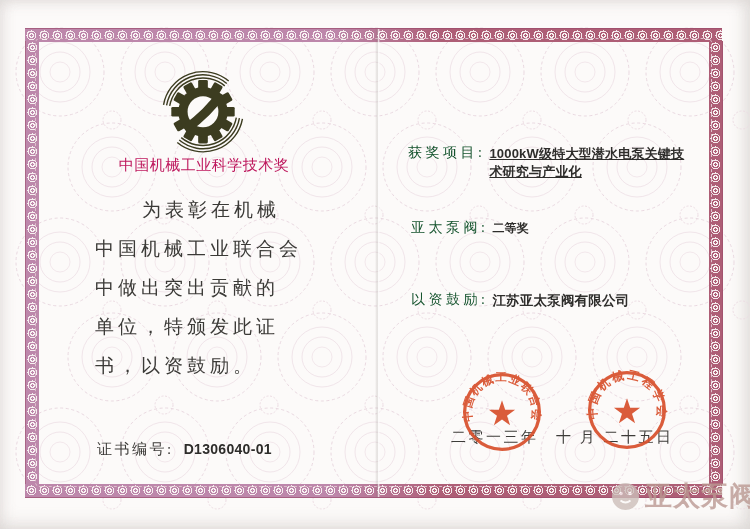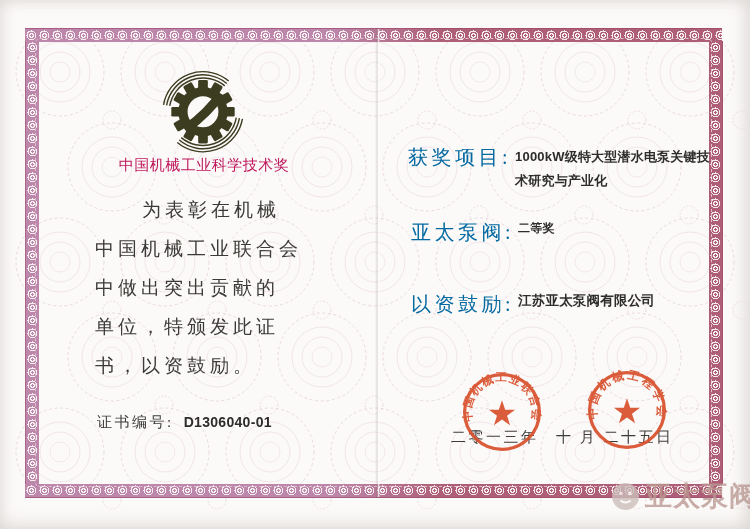--- a/index.html
+++ b/index.html
@@ -58,36 +58,36 @@
   .award-title{
     position:absolute;left:116px;top:156px;width:176px;text-align:center;
     font-size:15px;letter-spacing:.5px;color:#be185d;
     font-family:Liberation Sans, sans-serif;
   }
   .citation{position:absolute;left:95px;top:190px;width:264px;color:#3b3a37;}
   .citation .line{
     font-size:19px;height:39px;line-height:39px;letter-spacing:4px;white-space:nowrap;
   }
   .citation .line:first-child{padding-left:47px;}
-  .certno{position:absolute;left:97px;top:413px;white-space:nowrap;}
+  .certno{position:absolute;left:97px;top:440px;white-space:nowrap;}
   .certno .lbl{font-size:15px;letter-spacing:2.5px;color:#3c3b38;}
   .certno .val{
     font-family:"Liberation Sans", sans-serif;font-weight:bold;font-size:14px;
     letter-spacing:.3px;color:#2d2c2a;margin-left:6px;
   }
 
   
   .field{position:absolute;white-space:nowrap;}
-  .field .lbl{font-size:20px;letter-spacing:3.5px;color:#0369a1;vertical-align:top;}
+  .field .lbl{font-size:14px;letter-spacing:3.5px;color:#14532d;vertical-align:top;}
   .field .val{
     display:inline-block;font-family:"Liberation Sans", sans-serif;font-weight:bold;
     font-size:13px;color:#2e2d2b;vertical-align:top;margin-top:1px;letter-spacing:.2px;
   }
   .field-project{left:408px;top:144px;}
-  .field-project .val{width:208px;white-space:normal;line-height:24px;word-break:break-all;}
+  .field-project .val{width:208px;white-space:normal;line-height:18px;word-break:break-all;text-decoration:underline;}
   .field-grade{left:411px;top:219px;}
   .field-grade .val{font-size:12px;font-family:Liberation Serif, serif;}
   .field-unit{left:411px;top:291px;}
   .field-unit .val{font-size:13.5px;}
 
   .issue-date{
     position:absolute;left:451px;top:428px;font-size:15px;letter-spacing:2.5px;
     color:#3d3c39;white-space:nowrap;z-index:1;
   }
   .seal{position:absolute;z-index:2;opacity:.93;}

